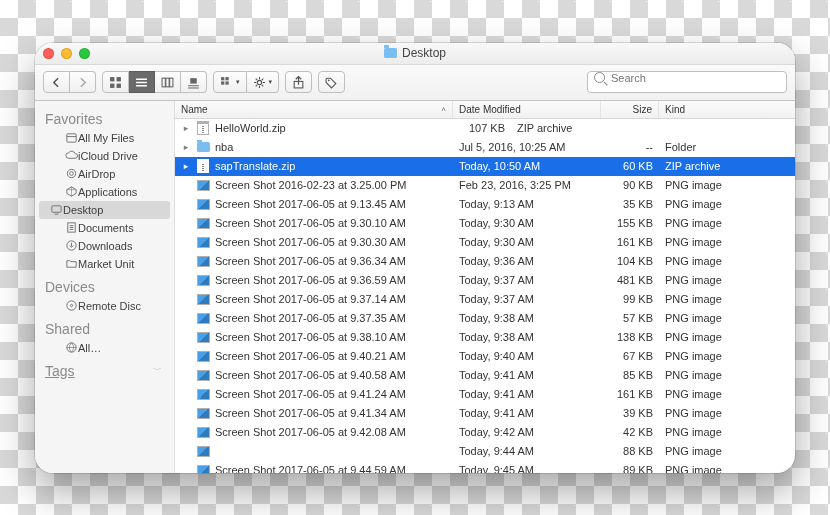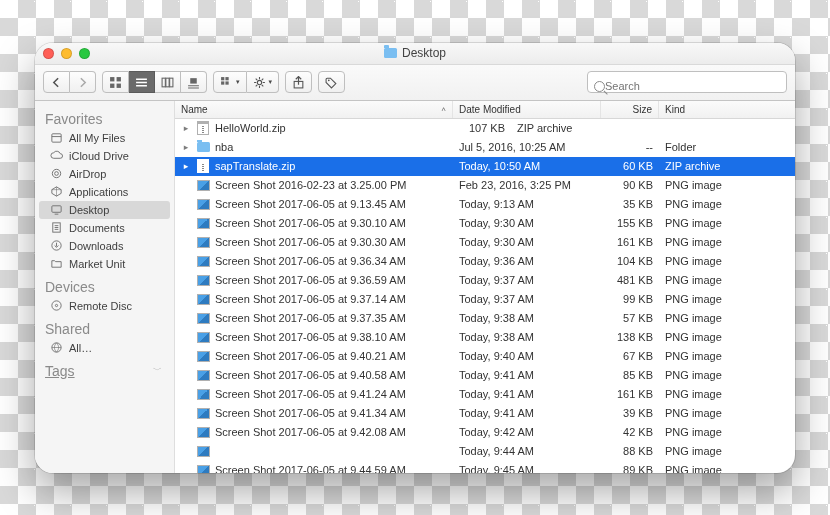--- a/index.html
+++ b/index.html
@@ -33,32 +33,32 @@
     display:flex; align-items:center; padding:0 8px; gap:6px; }
   .btn-group { display:flex; }
   .tb-btn { height:22px; min-width:26px; padding:0 6px; background:linear-gradient(#fdfdfd,#f0f0f0); border:1px solid #bfbfbf;
     display:flex; align-items:center; justify-content:center; font-size:11px; color:#4a4a4a; }
   .btn-group .tb-btn:first-child{border-radius:4px 0 0 4px}
   .btn-group .tb-btn:last-child{border-radius:0 4px 4px 0}
   .btn-group .tb-btn:not(:first-child){border-left:none}
   .tb-btn.solo{border-radius:4px}
   .tb-btn.active{background:#6a6a6a;color:#fff;border-color:#5a5a5a}
   .spacer{flex:1}
-  .search { display:flex; align-items:flex-end; width:200px; height:22px; border:1px solid #bfbfbf; border-radius:4px;
-    background:#fff; padding:0 6px; gap:0; }
+  .search { display:flex; align-items:flex-start; width:200px; height:22px; border:1px solid #bfbfbf; border-radius:4px;
+    background:#fff; padding:0 6px; gap:6px; }
   .search input{ flex:1; border:none; outline:none; font-size:11px; background:transparent; }
   .mag{width:11px;height:11px;border:1.4px solid #8a8a8a;border-radius:50%;position:relative}
   .mag::after{content:"";position:absolute;width:5px;height:1.4px;background:#8a8a8a;right:-4px;bottom:-2px;transform:rotate(45deg)}
 
   
   .body { flex:1; display:flex; min-height:0; }
   .sidebar { width:140px; background:#f5f5f5; border-right:1px solid #dedede; font-size:11px; color:#404040;
     overflow:auto; padding-top:4px; }
   .sb-section-title{ font-size:14px; color:#8a8a8a; padding:6px 10px 2px; font-weight:500; }
-  .sb-item{ display:flex; align-items:center; gap:6px; padding:3px 10px 3px 14px; }
+  .sb-item{ display:flex; align-items:center; padding:3px 10px 3px 29px; }
   .sb-item.selected{ background:#d8d8d8; border-radius:3px; margin:0 4px; padding-left:10px; }
   .sb-icon{ width:14px; height:12px; display:inline-flex; align-items:center; justify-content:center; color:#6f6f6f; font-size:11px; }
   .sb-disclose{ margin-left:auto; font-size:9px; color:#9a9a9a; padding-right:6px; cursor:pointer; }
   .sb-disclose-row{ display:flex; align-items:center; padding:6px 6px 2px 10px; }
   .sb-disclose-row .sb-section-title{ padding:0;text-decoration:underline; }
 
   
   .list { flex:1; display:flex; flex-direction:column; min-width:0; }
   .cols { display:flex; height:18px; background:linear-gradient(#fbfbfb,#f1f1f1); border-bottom:1px solid #d7d7d7;
     font-size:10px; color:#333; }

